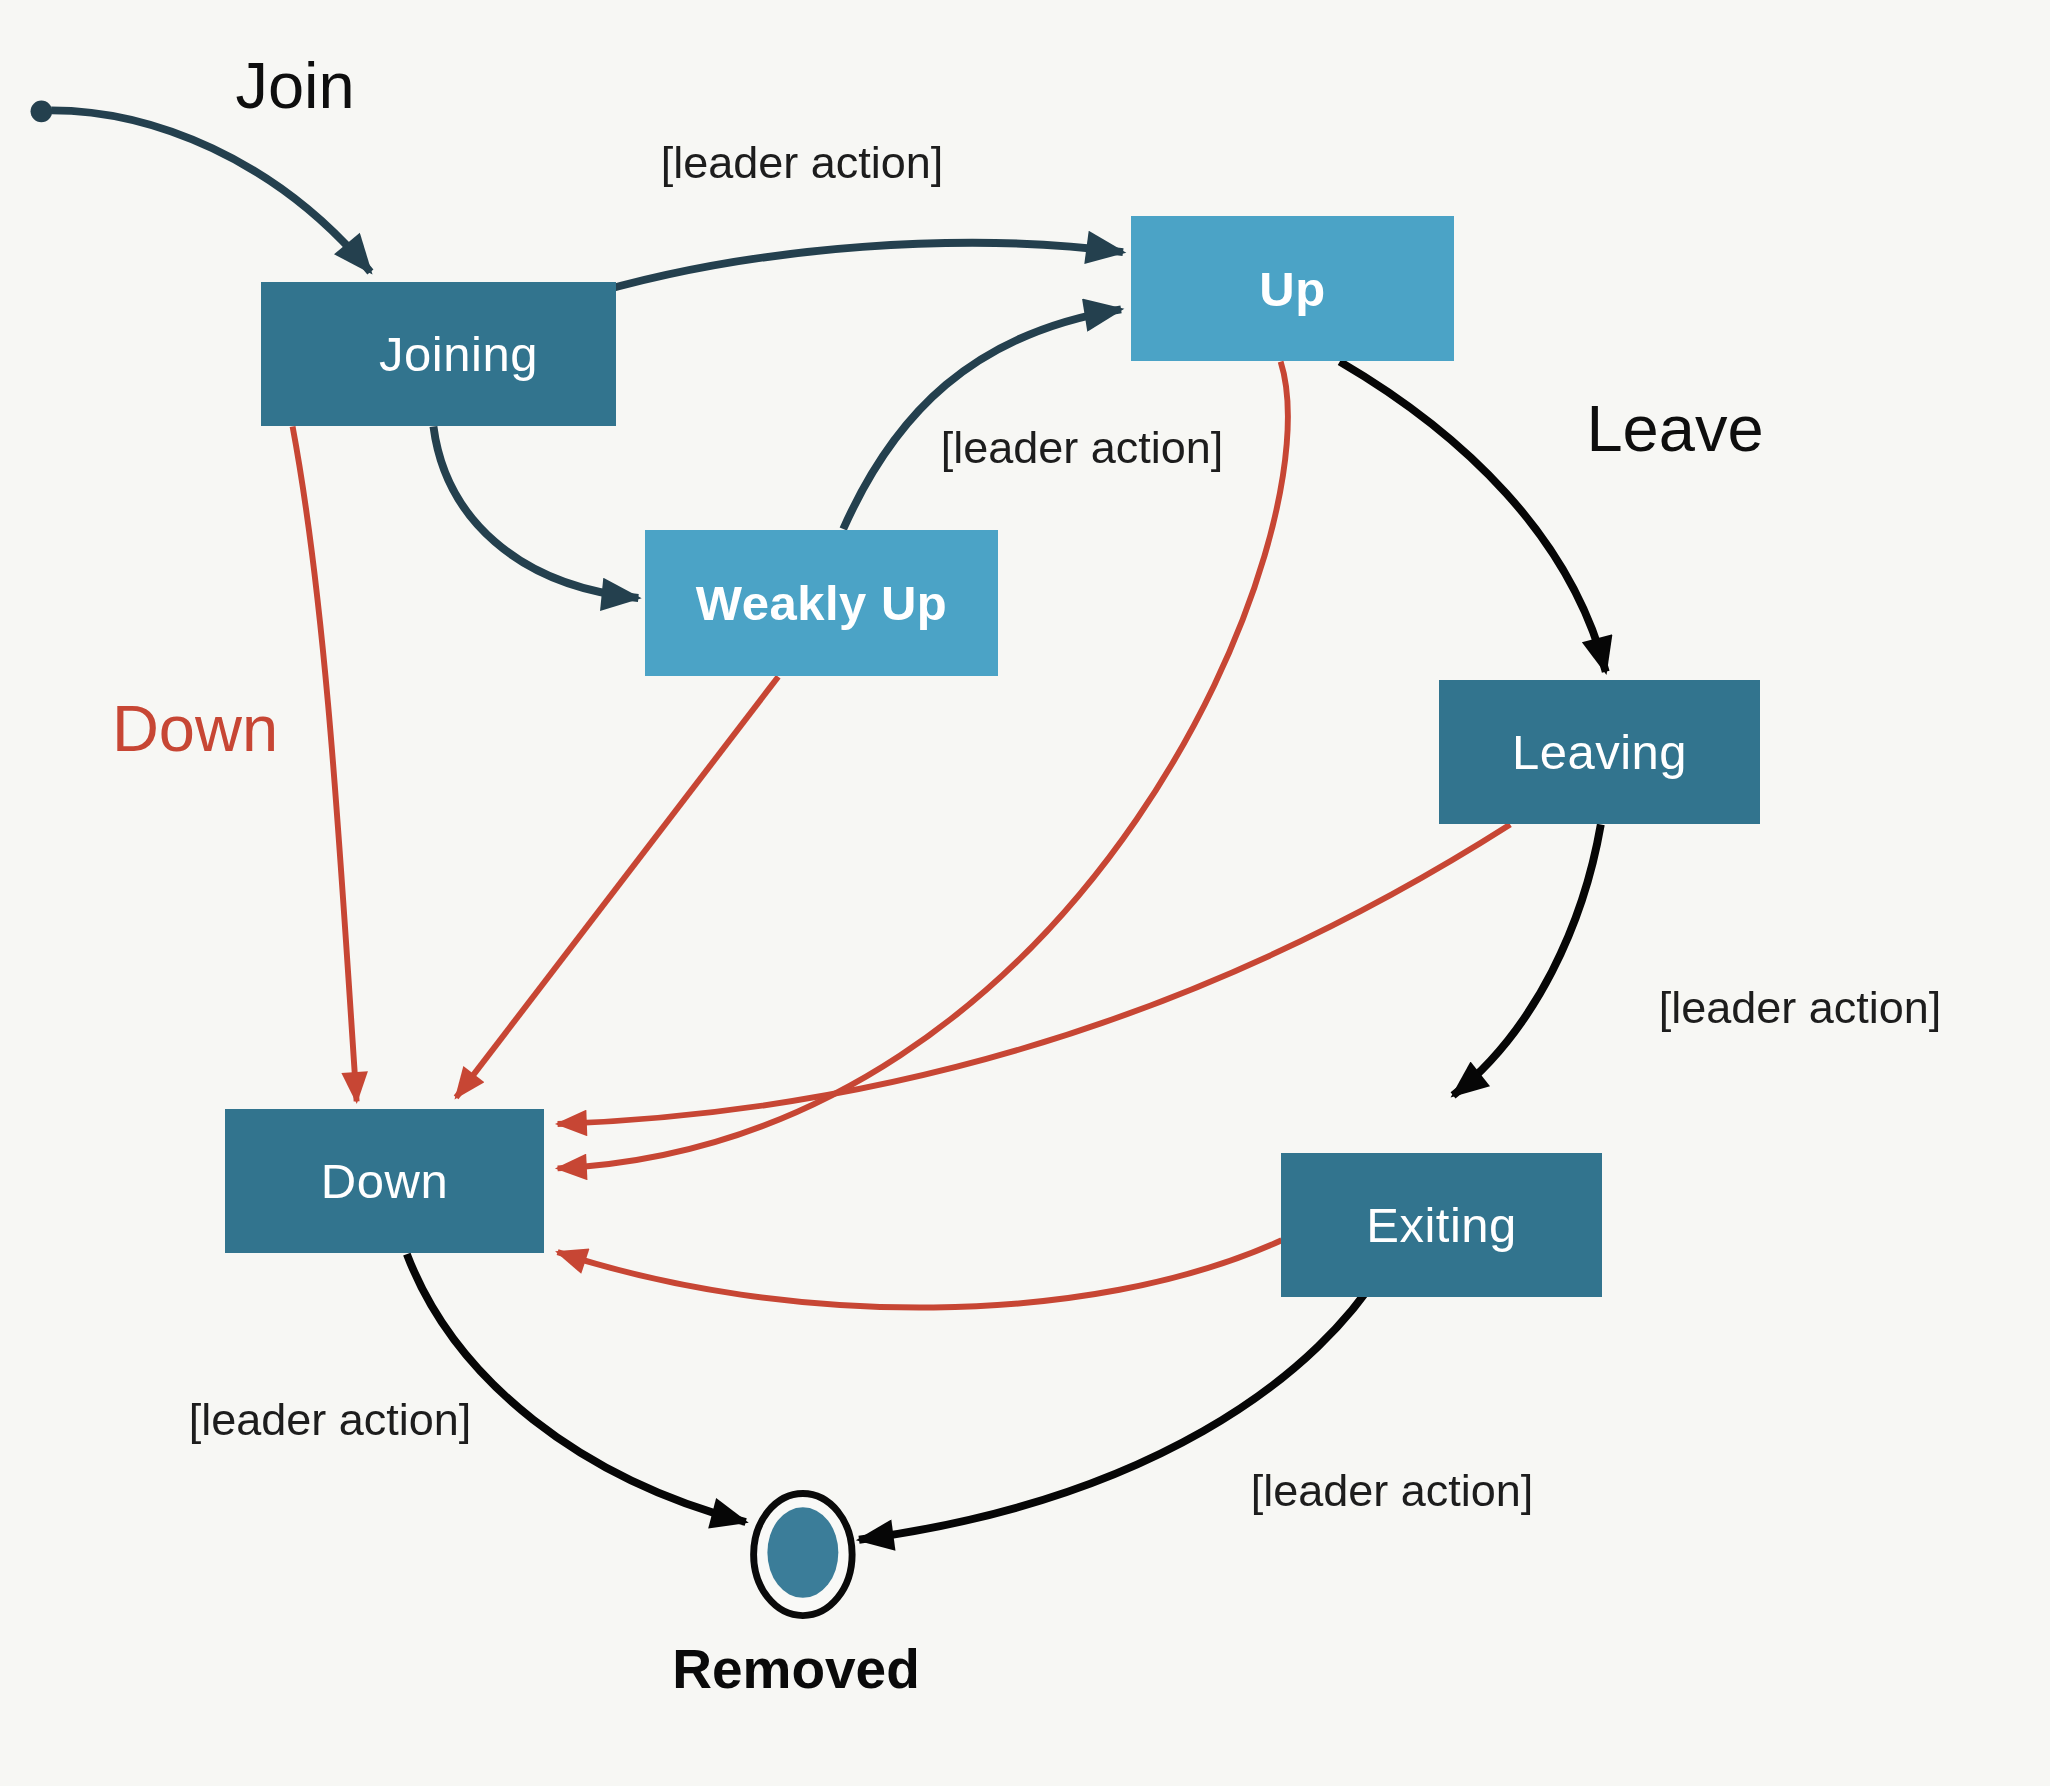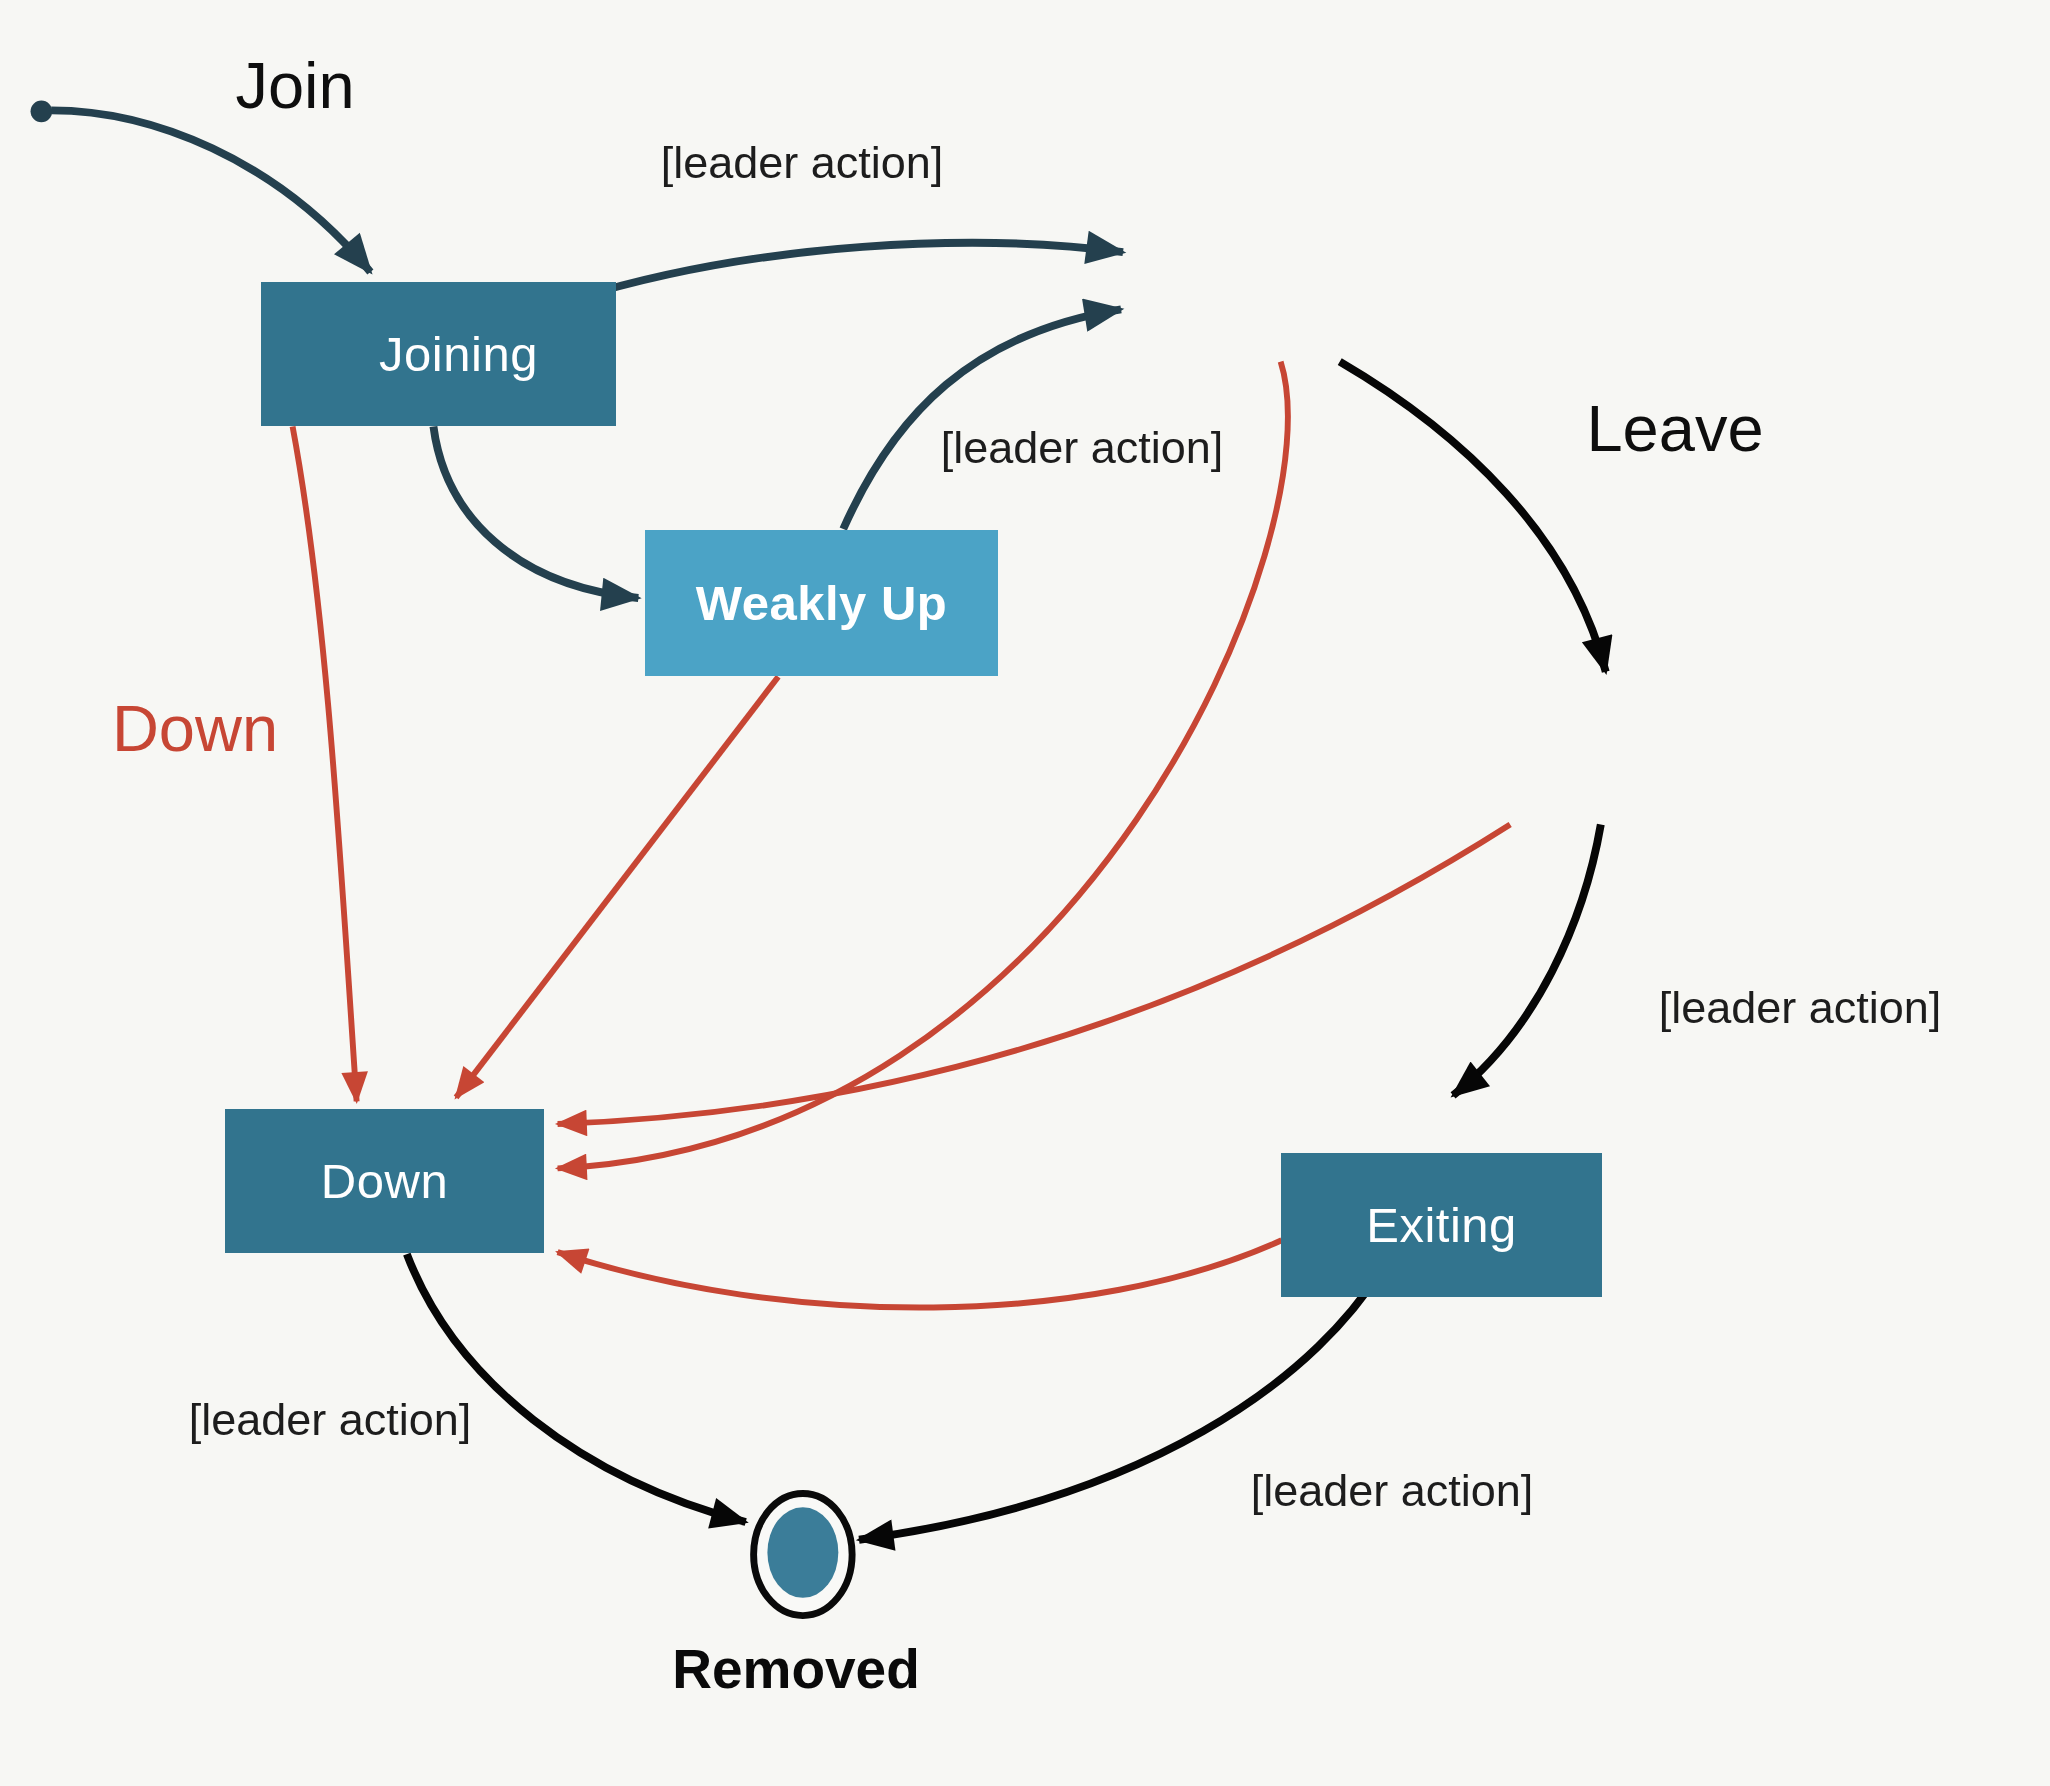--- a/index.html
+++ b/index.html
@@ -97,25 +97,31 @@
     <path d="M 1301 1259 C 1105 1348, 800 1348, 566 1271" fill="none" stroke="#c74634" stroke-width="6" marker-end="url(#ah-red)"></path>
 
     <ellipse cx="815" cy="1578" rx="50" ry="62" fill="#f9f9f7" stroke="#0a0a0a" stroke-width="7"></ellipse>
     <ellipse cx="815" cy="1576" rx="36" ry="46" fill="#3b7d99"></ellipse>
   </svg>
 
   <div class="state dark" style="left:261px; top:282px; width:315px; height:144px;padding-left:40px;">
     <span>Joining</span>
   </div>
 
+  <div class="state light" style="left:1131px; top:216px; width:323px; height:145px;">
+    <span>Up</span>
+  </div>
 
   <div class="state light" style="left:645px; top:530px; width:353px; height:146px;">
     <span>Weakly Up</span>
   </div>
 
+  <div class="state dark" style="left:1439px; top:680px; width:321px; height:144px;">
+    <span>Leaving</span>
+  </div>
 
   <div class="state dark" style="left:225px; top:1109px; width:319px; height:144px;">
     <span>Down</span>
   </div>
 
   <div class="state dark" style="left:1281px; top:1105px; width:321px; height:144px;margin-top:48px;">
     <span>Exiting</span>
   </div>
 
   <div class="edge-label big" style="left:295px; top:85px;">Join</div>

